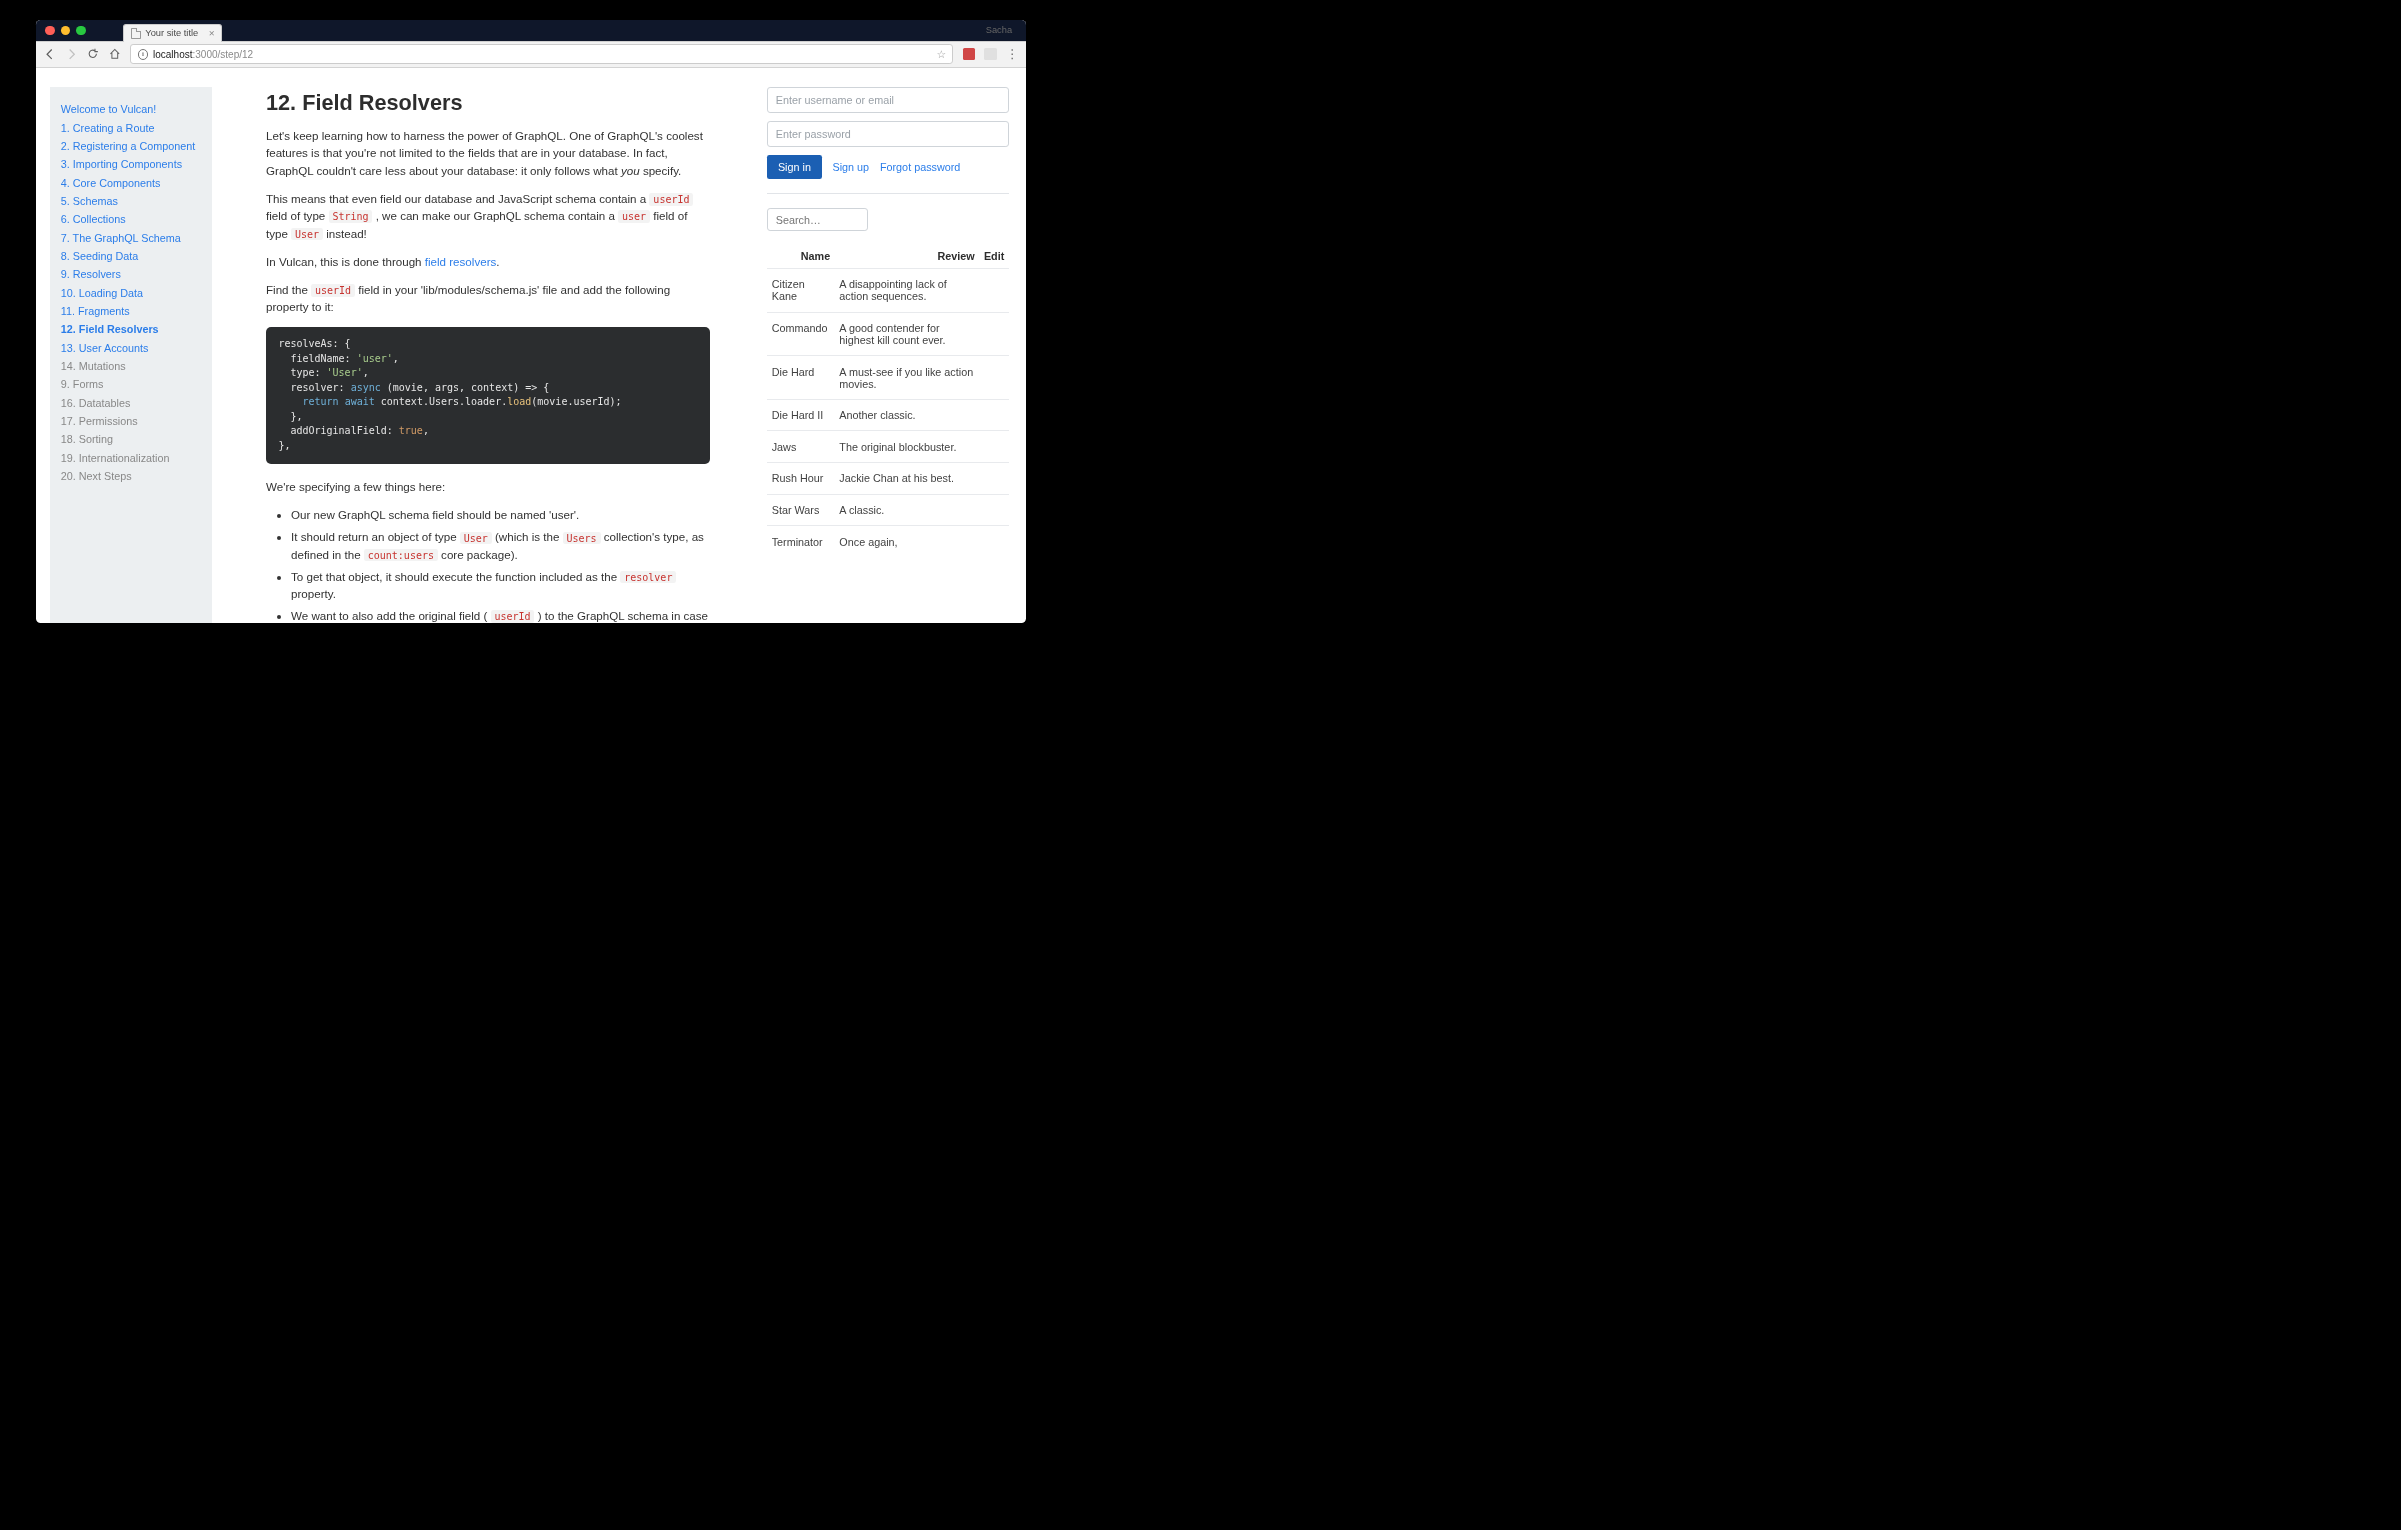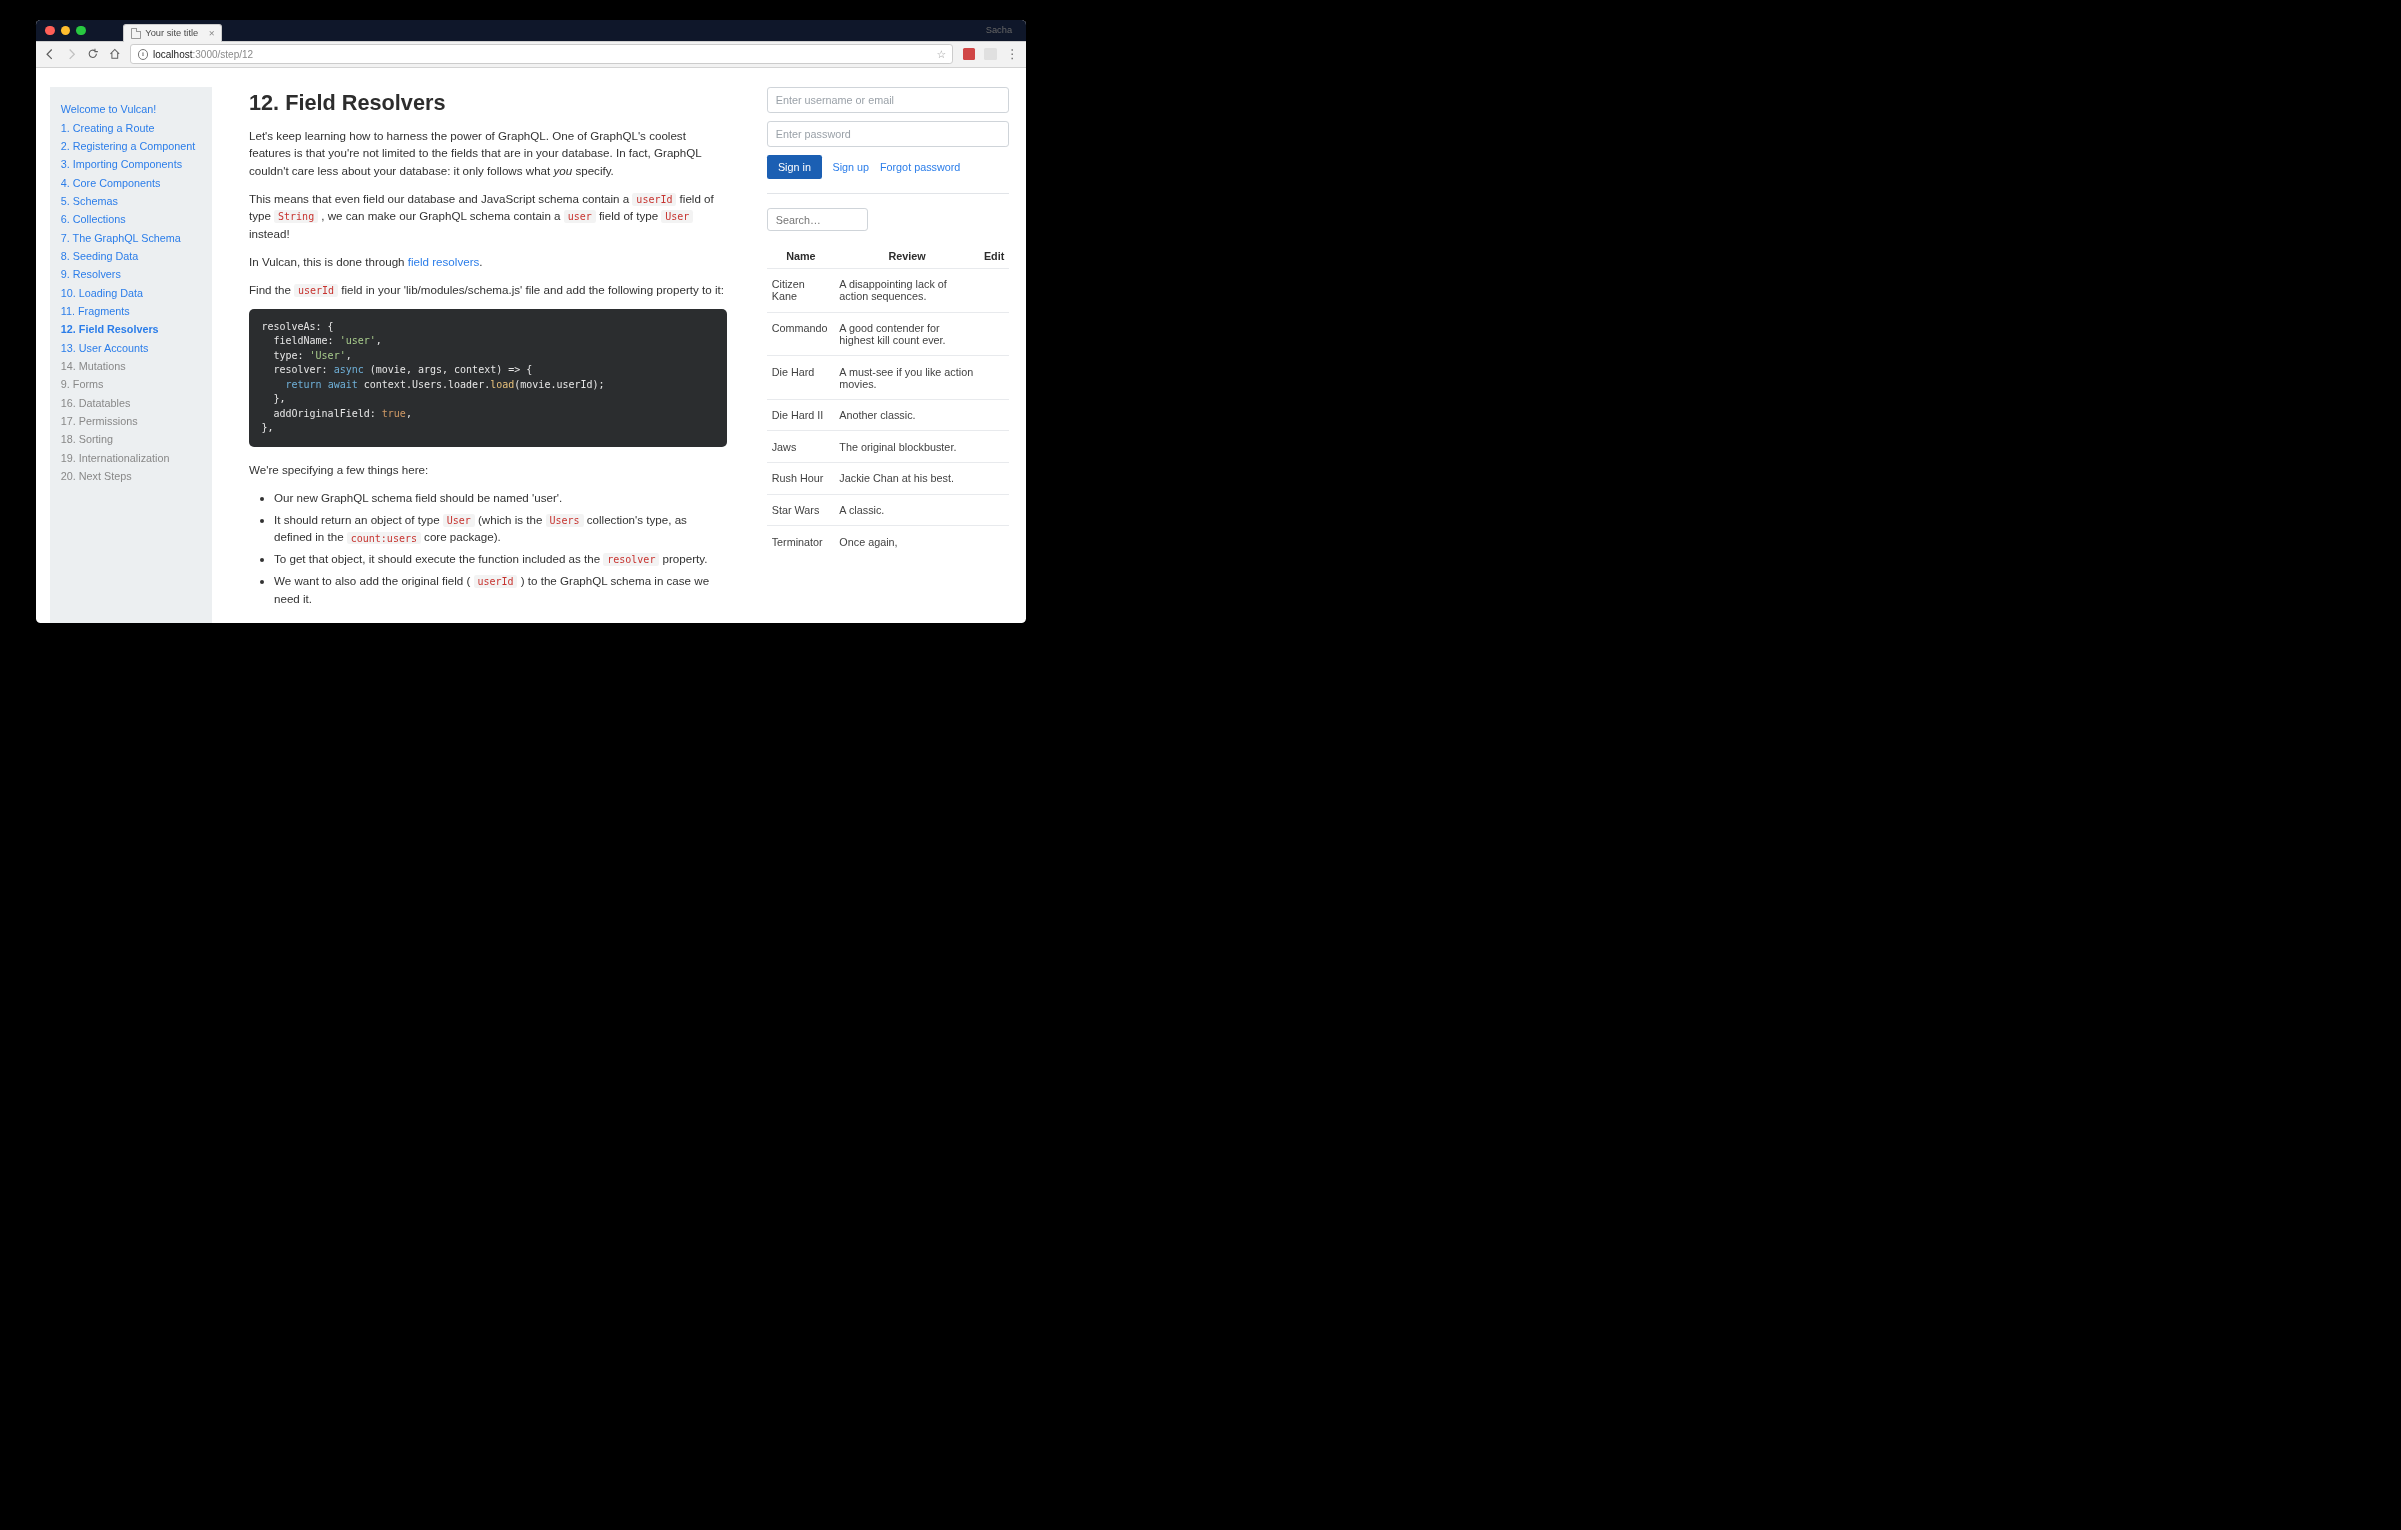--- a/index.html
+++ b/index.html
@@ -21,21 +21,21 @@
     .omnibox { flex: 1; background: #fff; border: 0.8px solid #ccc; border-radius: 3.1px; height: 20px; display: flex; align-items: center; padding: 0 6.2px; font-size: 10px; gap: 4.6px; }
     .omni-icon { width: 10.8px; height: 10.8px; border: 0.8px solid #777; border-radius: 50%; display: flex; align-items: center; justify-content: center; font-size: 7px; color: #777; font-family: serif; font-weight: bold; }
     .omni-host { color: #222; }
     .omni-path { color: #8a8a8a; }
     .omni-star { margin-left: auto; color: #9a9a9a; font-size: 10.8px; }
     .ext-icon { width: 12.4px; height: 12.4px; background: #d04646; border-radius: 1.5px; }
     .ext-icon2 { width: 12.4px; height: 12.4px; background: #e0e0e0; border-radius: 1.5px; }
     .menu-dots { font-size: 12.4px; color: #666; line-height: 1; }
     
     
-    .page { position: absolute; top: 48px; left: 0; right: 0; bottom: 0; overflow: hidden; display: flex; padding: 18.6px 14px 0 14px; gap: 14px; }
+    .page { position: absolute; top: 48px; left: 0; right: 0; bottom: 0; overflow: hidden; display: flex; padding: 18.6px 14px 0 14px; gap: 31px; }
     
     
     .sidebar { width: 162px; background: #eceff1; padding: 14px 10.8px; font-size: 10.8px; line-height: 1.55; flex-shrink: 0; }
     .sidebar a { display: block; text-decoration: none; color: #2b7de9; padding: 0.8px 0; }
     .sidebar a.active { font-weight: 600; }
     .sidebar a.muted { color: #888; }
     
     
     .main { flex: 1; min-width: 0; padding: 0 23px; color: #323232; font-size: 11.6px; line-height: 1.5; }
     .main h1 { font-size: 21.7px; font-weight: 600; margin-bottom: 7.7px; color: #2d2d2d; }
@@ -54,21 +54,21 @@
     
     .rightcol { width: 248px; flex-shrink: 0; padding: 0 3.1px; }
     .input { width: 100%; border: 0.8px solid #cfd4d9; border-radius: 3.1px; padding: 6.2px 7.7px; font-size: 10.8px; margin-bottom: 7.7px; background: #fff; color: #333; }
     .input::placeholder { color: #9aa1a8; }
     .signin-row { display: flex; align-items: center; gap: 10.8px; margin-bottom: 14px; }
     .btn { background: #1b5fb3; color: #fff; border: none; border-radius: 2.3px; padding: 6.2px 10.8px; font-size: 10.8px; font-weight: 500; cursor: pointer; }
     .auth-link { color: #2b7de9; text-decoration: none; font-size: 10.8px; }
     .divider { border: none; border-top: 0.8px solid #e1e4e8; margin-bottom: 14px; }
     .search-input { width: 101px; border: 0.8px solid #cfd4d9; border-radius: 3.1px; padding: 4.6px 7.7px; font-size: 10.8px; margin-bottom: 12.4px; }
     table.movies { width: 100%; border-collapse: collapse; font-size: 10.8px; }
-    table.movies th { text-align: center; font-weight: 600; padding: 6.2px 4.6px; color: #2d2d2d; }
+    table.movies th { text-align: right; font-weight: 600; padding: 6.2px 4.6px; color: #2d2d2d; }
     table.movies th:last-child { text-align: right; }
     table.movies td { padding: 9.3px 4.6px; border-top: 0.8px solid #e8eaed; color: #424242; vertical-align: top; }
     table.movies tr td:first-child { white-space: normal; }
     
     .page-icon { width: 9.3px; height: 10.8px; border: 0.8px solid #999; border-radius: 0.8px; position: relative; }
     .page-icon::after { content: ''; position: absolute; top: -0.8px; right: -0.8px; width: 3.1px; height: 3.1px; background: #f3f3f3; border-left: 0.8px solid #999; border-bottom: 0.8px solid #999; }
   </style>
 </head>
 <body>
 

